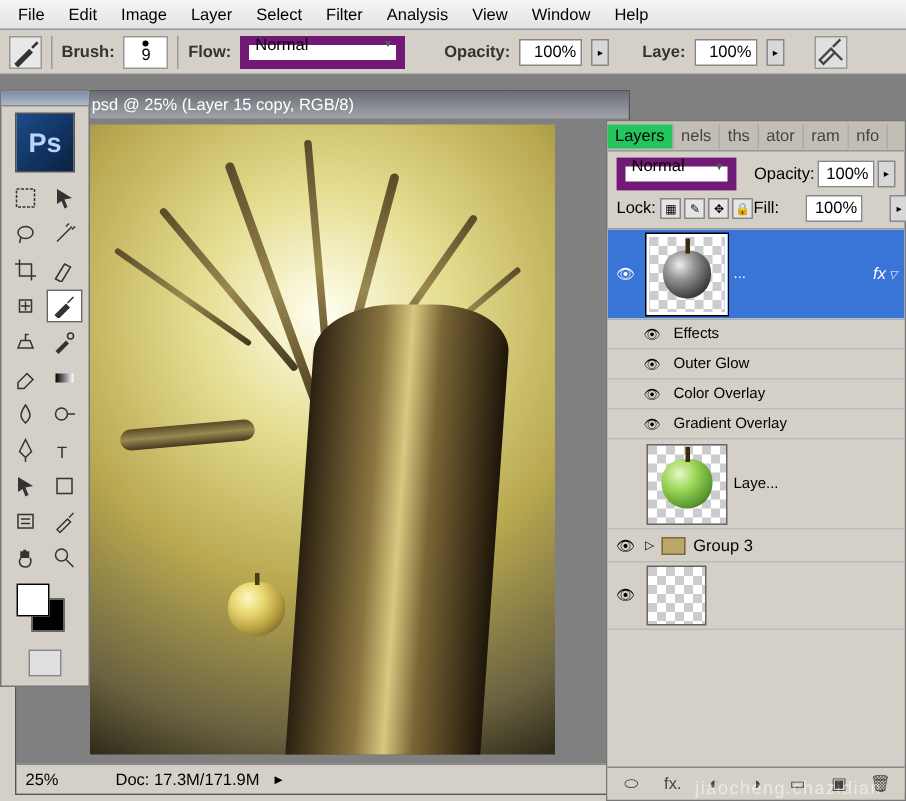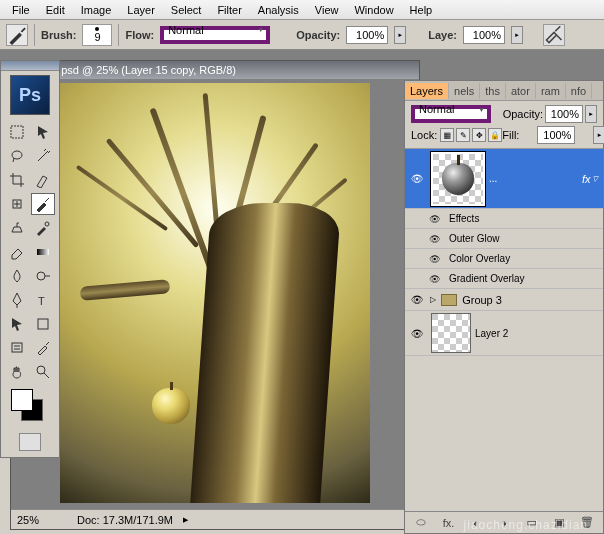--- a/index.html
+++ b/index.html
@@ -6,21 +6,21 @@
 body { background: #d4d0c8; width: 604px; height: 534px; overflow: hidden; position: relative; }
 
 
 .menubar { background: linear-gradient(#f5f5f5, #e3e3e3); border-bottom: 1px solid #999; height: 20px; display: flex; align-items: center; padding: 0 4px; }
 .menubar span { padding: 2px 8px; cursor: default; color: #000; }
 
 
 .optionsbar { background: #d4d0c8; border-bottom: 1px solid #888; height: 30px; display: flex; align-items: center; padding: 0 6px; gap: 6px; }
 .optionsbar .sep { width: 1px; height: 22px; background: #999; }
 .opt-label { color: #333; font-weight: bold; }
-.opt-select { background: #fff; border: 4px solid #701a75; height: 18px; min-width: 90px; padding: 0 14px 10px 4px; position: relative; display: inline-flex; align-items: center; }
+.opt-select { background: #fff; border: 6px solid #701a75; height: 18px; min-width: 90px; padding: 0 14px 10px 4px; position: relative; display: inline-flex; align-items: center; }
 .opt-select::after { content: "▼"; position: absolute; right: 2px; font-size: 7px; color: #555; }
 .opt-input { background: #fff; border: 1px solid #888; height: 18px; width: 42px; padding: 0 3px; display: inline-flex; align-items: center; justify-content: flex-end; }
 .opt-arrow { width: 12px; height: 18px; border: 1px solid #888; background: #d8d8d8; display: inline-flex; align-items: center; justify-content: center; font-size: 7px; }
 .brush-icon { width: 22px; height: 22px; border: 1px solid #999; background: #e8e8e8; display: inline-flex; align-items: center; justify-content: center; }
 .brush-preview { width: 30px; height: 22px; border: 1px solid #999; background: #fff; display: flex; flex-direction: column; align-items: center; justify-content: center; font-size: 8px; }
 .brush-preview .dot { width: 4px; height: 4px; background: #000; border-radius: 50%; }
 .airbrush { width: 22px; height: 22px; background: #e0e0e0; border: 1px solid #999; display: inline-flex; align-items: center; justify-content: center; }
 
 
 .doc-window { position: absolute; top: 60px; left: 10px; width: 410px; height: 470px; background: #939393; border: 1px solid #555; z-index: 2; }
@@ -55,21 +55,21 @@
 .swatches { position: relative; height: 40px; margin: 6px 4px 4px; }
 .swatch-fg { position: absolute; top: 0; left: 6px; width: 22px; height: 22px; background: #fff; border: 1px solid #000; z-index: 2; }
 .swatch-bg { position: absolute; top: 10px; left: 16px; width: 22px; height: 22px; background: #000; border: 1px solid #666; }
 .qmask { display: flex; justify-content: center; gap: 4px; margin-top: 2px; }
 .qmask div { width: 22px; height: 18px; border: 1px solid #888; background: #e0e0e0; }
 
 
 .panel { position: absolute; top: 80px; right: 0; width: 200px; height: 454px; background: #d4d0c8; border: 1px solid #777; z-index: 4; display: flex; flex-direction: column; }
 .panel-tabs { height: 20px; background: #c2beb6; display: flex; align-items: center; font-size: 10px; color: #444; border-bottom: 1px solid #999; }
 .panel-tabs .tab { padding: 2px 5px; border-right: 1px solid #aaa; }
-.panel-tabs .tab.active { background: #fdba74; color: #000; }
+.panel-tabs .tab.active { background: #22c55e; color: #000; }
 .panel-opts { padding: 4px 6px; display: flex; flex-direction: column; gap: 3px; border-bottom: 1px solid #999; }
 .panel-row { display: flex; align-items: center; justify-content: space-between; }
 .lock-row { display: flex; align-items: center; gap: 3px; }
 .lock-icons { display: flex; gap: 2px; }
 .lock-icons div { width: 14px; height: 14px; border: 1px solid #888; background: #e5e5e5; display: flex; align-items: center; justify-content: center; font-size: 8px; }
 
 .layer-scroll { flex: 1; overflow-y: auto; background: #d4d0c8; }
 .layer { display: flex; align-items: center; border-bottom: 1px solid #bbb; padding: 2px; gap: 4px; min-height: 60px; }
 .layer.small { min-height: 40px; }
 .layer.selected { background: #3875d7; color: #fff; }
@@ -380,32 +380,38 @@
     </div>
     <div class="effect-row">
       <span class="eye">👁</span>
       <span class="txt">Color Overlay</span>
     </div>
     <div class="effect-row">
       <span class="eye">👁</span>
       <span class="txt">Gradient Overlay</span>
     </div>
 
+    <div class="layer">
+      <div class="vis"></div>
+      <div class="thumb">
+          <div class="apple green"></div>
+        </div>
+      <span class="layer-label">Laye...</span>
+    </div>
 
     <div class="group-row">
       <span class="vis" style="width:16px">👁</span>
       <span class="tri">▷</span>
       <div class="folder"></div>
       <span>Group 3</span>
     </div>
 
     <div class="layer small">
       <div class="vis">👁</div>
       <div class="thumb small"></div>
-      <span class="layer-label">Layer 2</span>
     </div>
 
   </div>
 
   <div class="panel-bottom">
     <div>⬭</div>
     <div>fx.</div>
     <div>◐</div>
     <div>◑</div>
     <div>▭</div>

